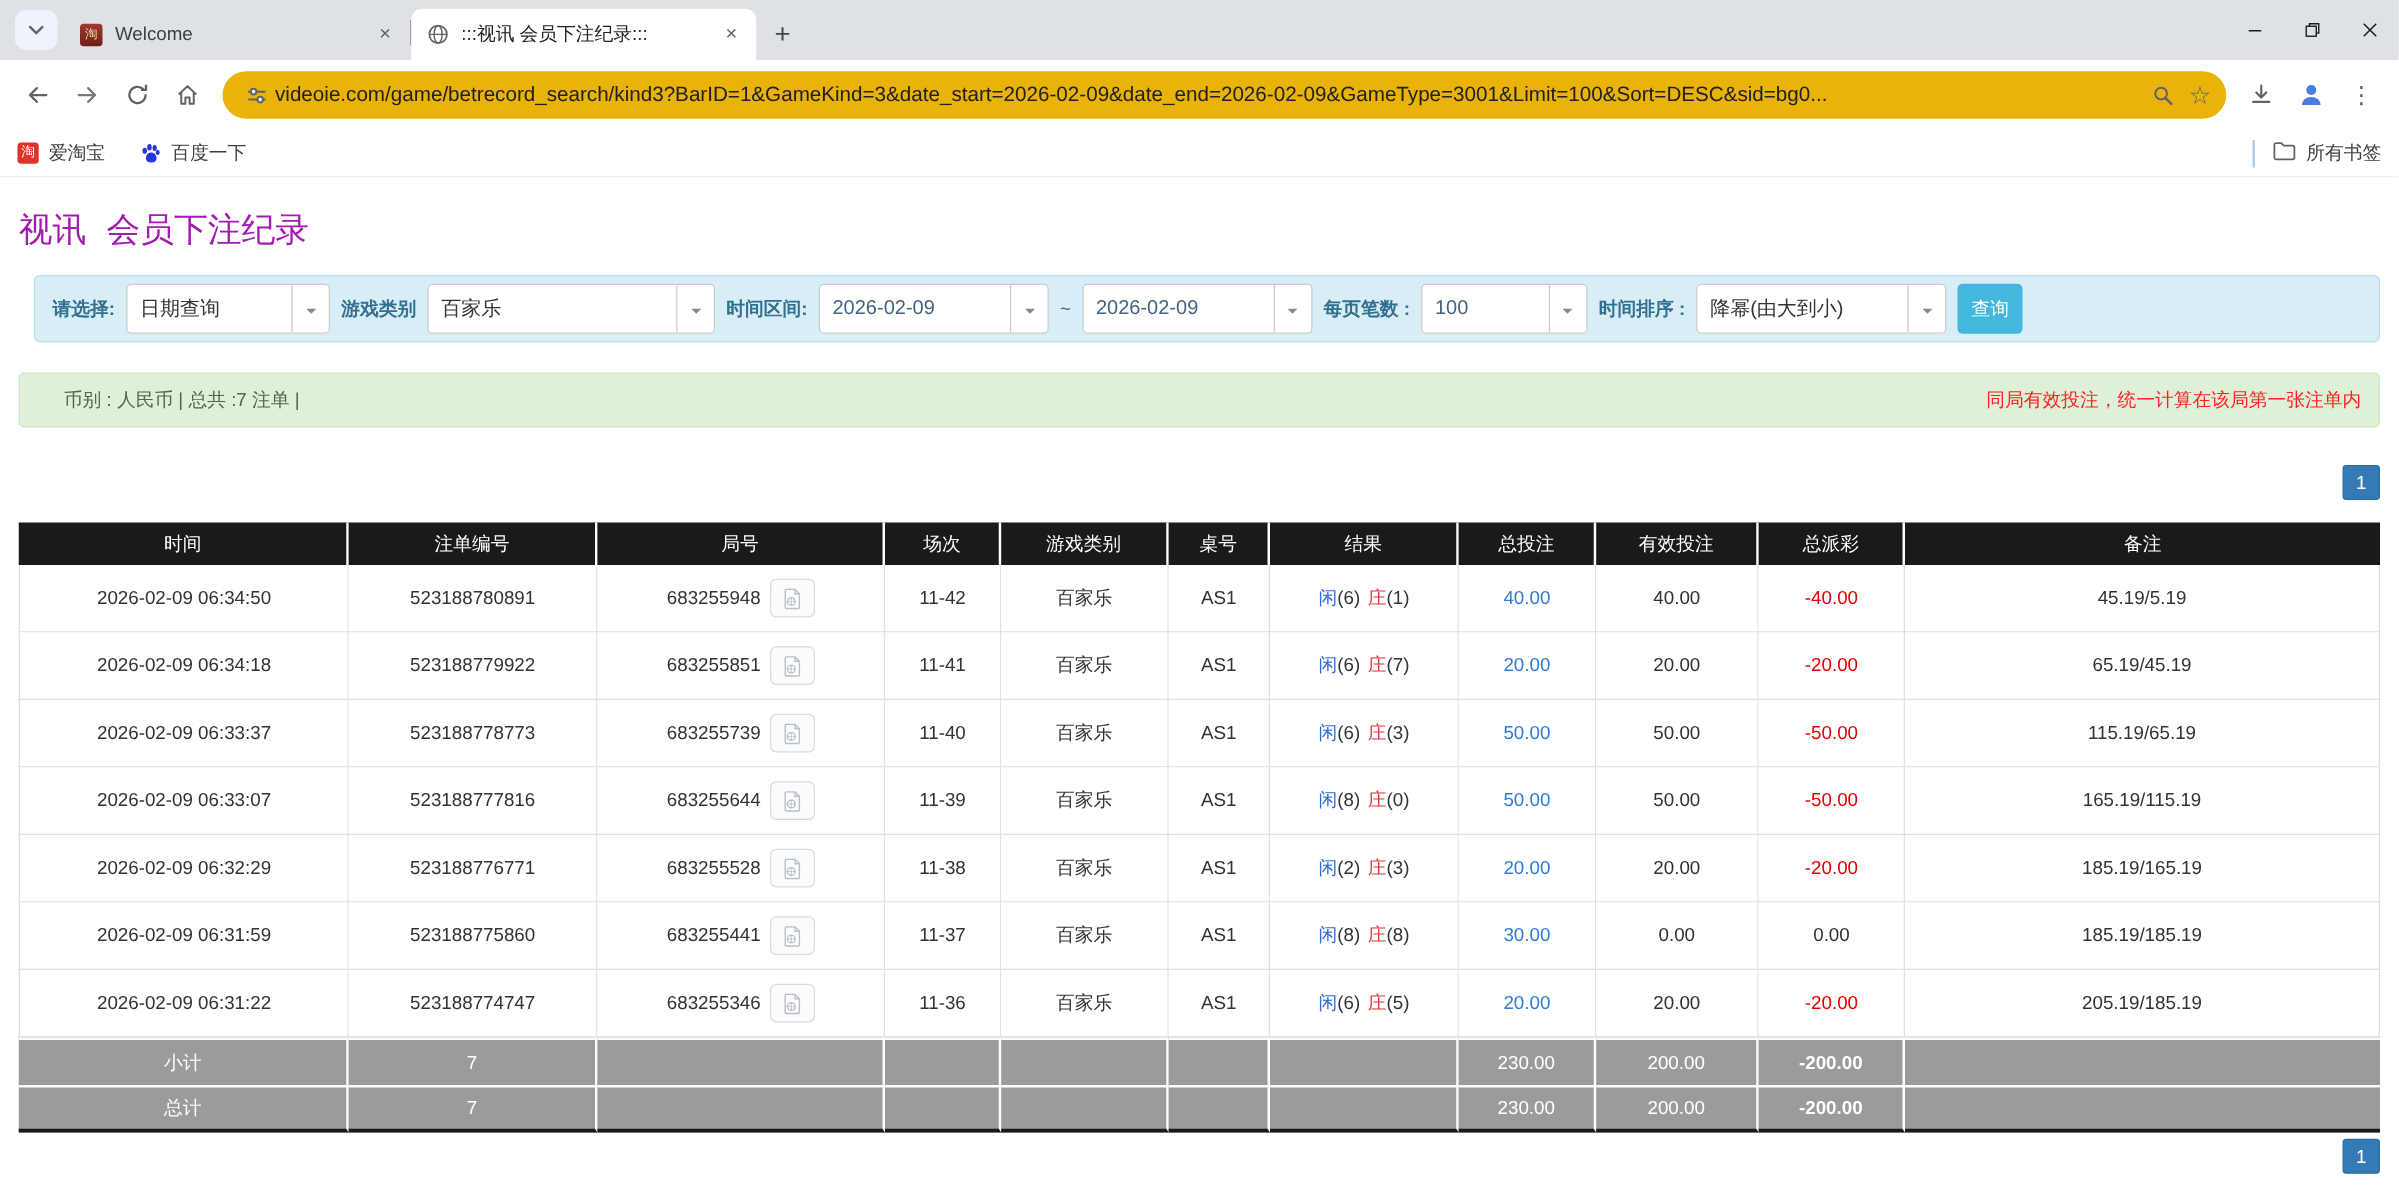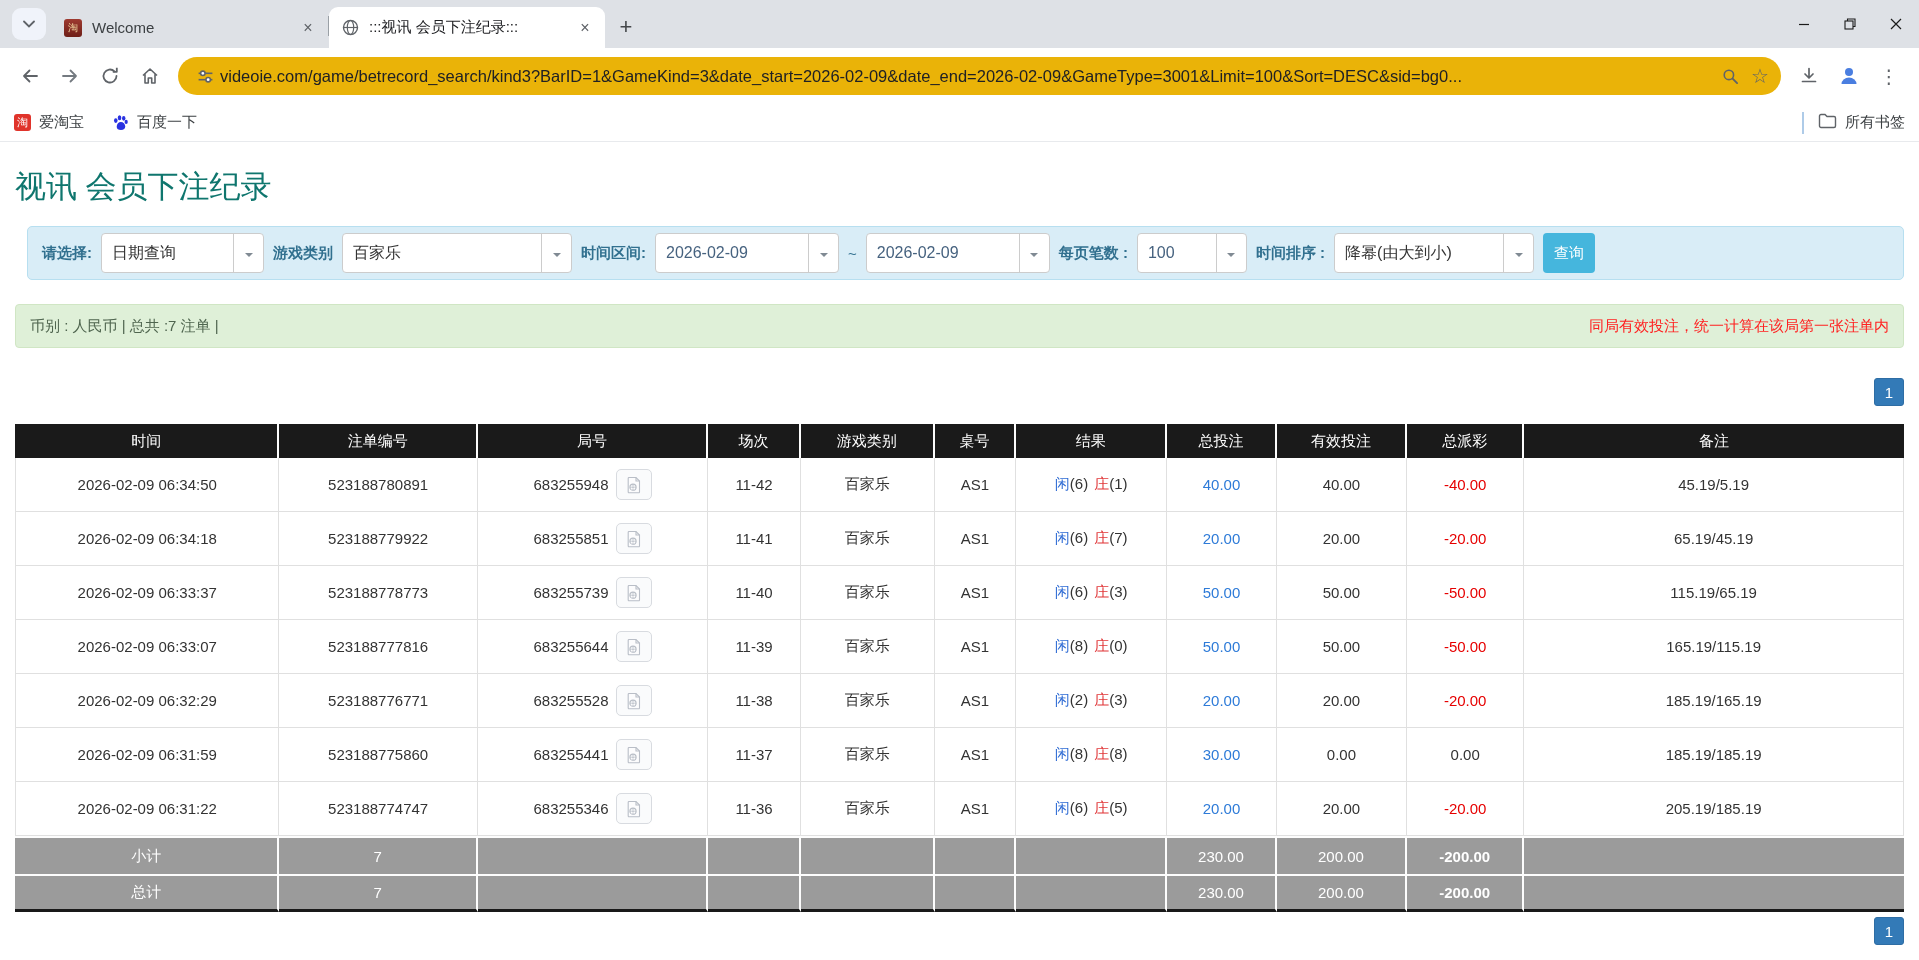--- a/index.html
+++ b/index.html
@@ -39,34 +39,34 @@
   .bookmarksbar{height:38px; background:#fff; border-bottom:1px solid #e8eaed; display:flex; align-items:center; padding:0 14px; font-size:15px; color:#3c4043;}
   .bm-item{display:flex; align-items:center; gap:8px; margin-right:28px; cursor:pointer;}
   .bm-fav{width:17px; height:17px; border-radius:3px; display:flex; align-items:center; justify-content:center;}
   .bm-tao{background:#e0342b; color:#fff; font-size:11px; line-height:17px; text-align:center;}
   .bm-spacer{flex:1;}
   .bm-divider{width:2px; height:22px; background:#aecbe8; margin-right:14px;}
   .bm-all{display:flex; align-items:flex-start; gap:8px; cursor:pointer;}
 
   
   .pagebody{background:#fff; padding:0 15px;}
-  h1.pagetitle{font-size:31px; font-weight:400; color:#0f766e; padding-top:24px;}
+  h1.pagetitle{font-size:27px; font-weight:400; color:#a21caf; padding-top:24px;font-family:Liberation Mono, monospace;}
 
   .filterbar{margin-top:18px; height:54px; background:var(--info-bg); border:1px solid var(--info-border); border-radius:5px; display:flex; align-items:center; padding:0 14px; gap:9px;margin-left:12px;}
   .flabel{color:var(--label); font-weight:bold; font-size:15px; white-space:nowrap;}
   .select{display:inline-flex; align-items:center; height:40px; background:#fff; border:1px solid #ccc; border-radius:4px; overflow:hidden; cursor:pointer; flex:0 0 auto;}
   .sel-text{padding:0 10px; font-size:16px; color:#46627f; white-space:nowrap; flex:1;}
   .sel-text.dark{color:#333;}
   .sel-arrow{width:30px; align-self:stretch; border-left:1px solid #ccc; display:flex; align-items:center; justify-content:center;}
   .sel-arrow::after{content:""; border:4px solid transparent; border-top-color:#808a93; margin-top:7px;}
   .tilde{color:#31708f; font-size:15px;}
   .searchbtn{height:40px; width:52px; background:var(--accent); color:#fff; border:none; border-radius:4px; font-size:15px; cursor:pointer; font-family:inherit;}
 
   .summarybar{margin-top:24px; height:44px; background:var(--success-bg); border:1px solid var(--success-border); border-radius:4px; display:flex; align-items:center; justify-content:space-between; padding:0 14px; font-size:15px;}
-  .sumleft{color:#4f654f;}
+  .sumleft{color:#4f654f;margin-left:21px;}
   .sumright{color:var(--note);}
 
   .pagerow{display:flex; justify-content:flex-end;}
   .pagerow.top{margin:30px 0 18px;}
   .pagerow.bottom{margin-top:5px;}
   .pagebtn{min-width:30px; height:28px; background:var(--pager); color:#fff; border:1px solid #2e6da4; border-radius:3px; font-size:15px; cursor:pointer; font-family:inherit;}
 
   table.bets{width:100%; border-collapse:separate; border-spacing:0; font-size:15px;}
   table.bets th{background:var(--header-bg); color:#fff; font-weight:normal; height:34px; border-right:2px solid #fdfdfd; font-size:15px;text-align:center;}
   table.bets th:last-child{border-right:none;}
@@ -232,21 +232,21 @@
       <div class="select" style="width:184px">
         <span class="sel-text">2026-02-09</span>
         <span class="sel-arrow"></span>
       </div>
       <span class="tilde">~</span>
       <div class="select" style="width:184px">
         <span class="sel-text">2026-02-09</span>
         <span class="sel-arrow"></span>
       </div>
       <span class="flabel">每页笔数 :</span>
-      <div class="select" style="width:110px">
+      <div class="select" style="width:133px">
         <span class="sel-text">100</span>
         <span class="sel-arrow"></span>
       </div>
       <span class="flabel">时间排序 :</span>
       <div class="select" style="width:200px">
         <span class="sel-text dark">降幂(由大到小)</span>
         <span class="sel-arrow"></span>
       </div>
       <button class="searchbtn">查询</button>
     </div>

